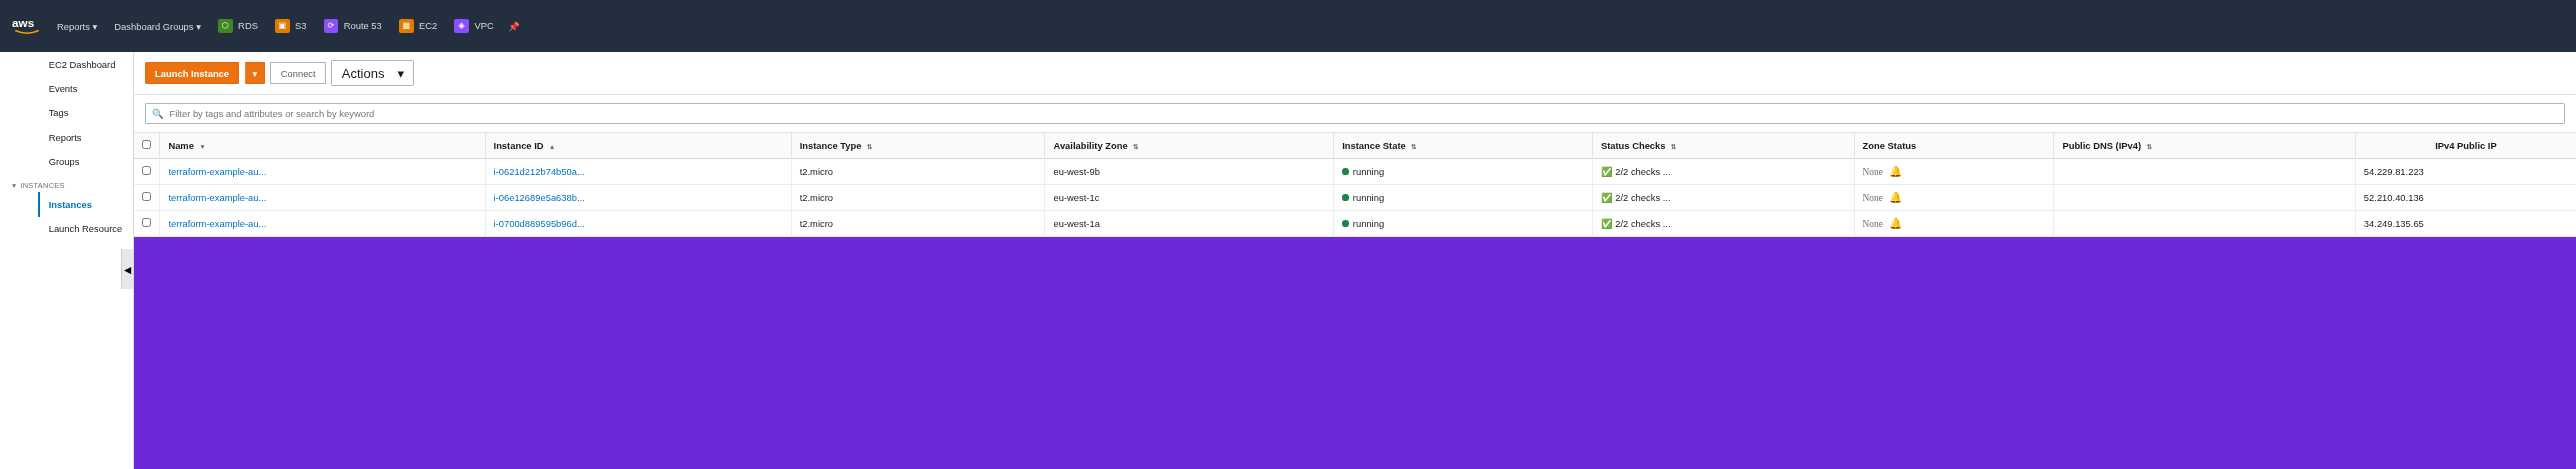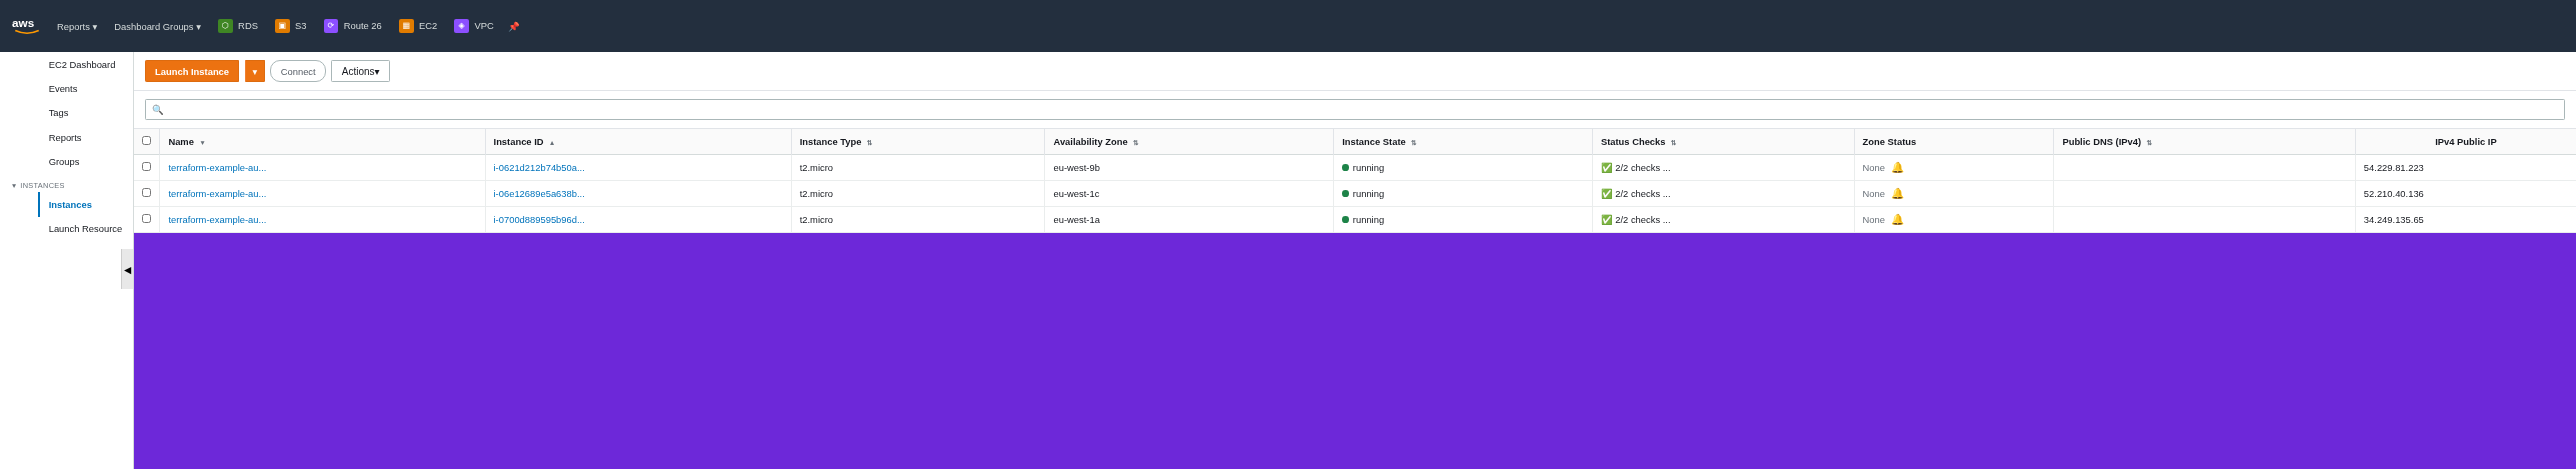--- a/index.html
+++ b/index.html
@@ -137,33 +137,33 @@
     .btn-launch-main {
       border-radius: 1.3px 0 0 1.3px;
     }
     .btn-secondary {
       background: #fff;
       color: #545b64;
       border: 0.7px solid #aab7b8;
       padding: 4.7px 9.4px;
       font-size: 9.4px;
       cursor: pointer;
-      border-radius: 10px;
+      border-radius: 0;
     }
     .btn-actions {
       background: #fff;
       color: #16191f;
       border: 0.7px solid #aab7b8;
       padding: 4.7px 9.4px;
-      font-size: 10px;
+      font-size: 13px;
       cursor: pointer;
       border-radius: 1.3px;
       display: flex;
       align-items: flex-end;
-      gap: 0;
+      gap: 13px;
     }
 
     
     .search-bar {
       padding: 8px 10.7px;
       border-bottom: 0.7px solid #e1e4e8;
       background: #fff;
     }
     .search-input-wrapper {
       display: flex;
@@ -217,21 +217,21 @@
       white-space: nowrap;
       border-right: 0.7px solid #eaeded;
     }
     tbody td:last-child { border-right: none; }
     .checkbox-cell { width: 24px; }
     input[type="checkbox"] { cursor: pointer; width: 9.4px; height: 9.4px; }
     .link-text { color: #0073bb; cursor: pointer; }
     .status-dot { display: inline-block; width: 6.7px; height: 6.7px; border-radius: 50%; margin-right: 4px; }
     .status-running { background: #1d8348; }
     .check-icon { color: #1d8348; margin-right: 2.7px; }
-    .alarm-none { color: #687078; }
+    .alarm-none { color: #687078; font-family: Liberation Serif, serif; }
     .bell-icon { font-size: 10.7px; color: #e07b00; }
 
     
     ::-webkit-scrollbar { width: 5.4px; height: 5.4px; }
     ::-webkit-scrollbar-track { background: #f2f3f3; }
     ::-webkit-scrollbar-thumb { background: #aab7b8; border-radius: 2.7px; }
   </style>
 </head>
 <body>
 
@@ -255,21 +255,21 @@
   <div class="nav-item">
     <span class="service-icon icon-rds">⬡</span>
     <span>RDS</span>
   </div>
   <div class="nav-item">
     <span class="service-icon icon-s3">▣</span>
     <span>S3</span>
   </div>
   <div class="nav-item">
     <span class="service-icon icon-route53">⟳</span>
-    <span>Route 26</span>
+    <span>Route 53</span>
   </div>
   <div class="nav-item">
     <span class="service-icon icon-ec2">▦</span>
     <span>EC2</span>
   </div>
   <div class="nav-item">
     <span class="service-icon icon-vpc">◈</span>
     <span>VPC</span>
   </div>
   <div class="pin-icon">📌</div>
@@ -322,20 +322,21 @@
       </button>
       <button class="btn-actions">
         <span>Actions</span>
         <span>▾</span>
       </button>
     </div>
 
     <div class="search-bar">
       <div class="search-input-wrapper">
         <span class="search-icon">🔍</span>
+        <input type="text" placeholder="Filter by tags and attributes or search by keyword" style="">
       </div>
     </div>
 
     <div class="table-container">
       <table>
         <thead>
           <tr>
             <th class="checkbox-cell">
               <input type="checkbox" style="">
             </th>

